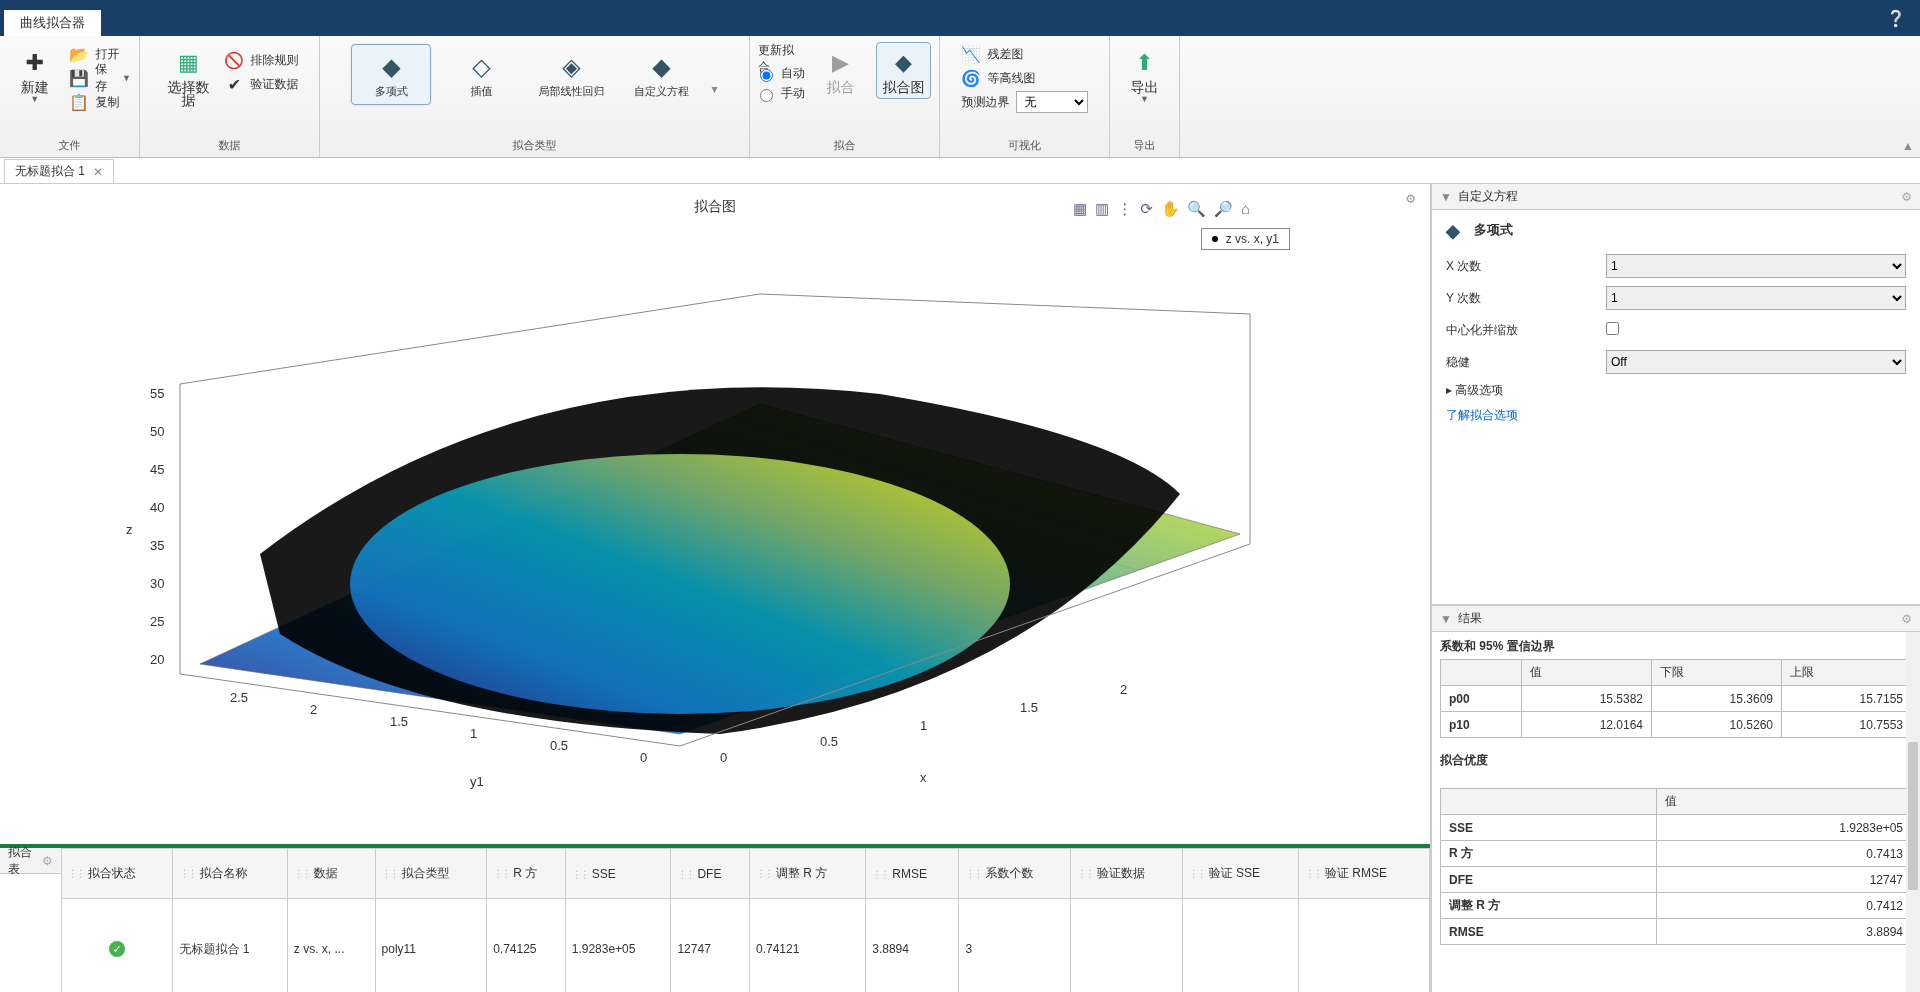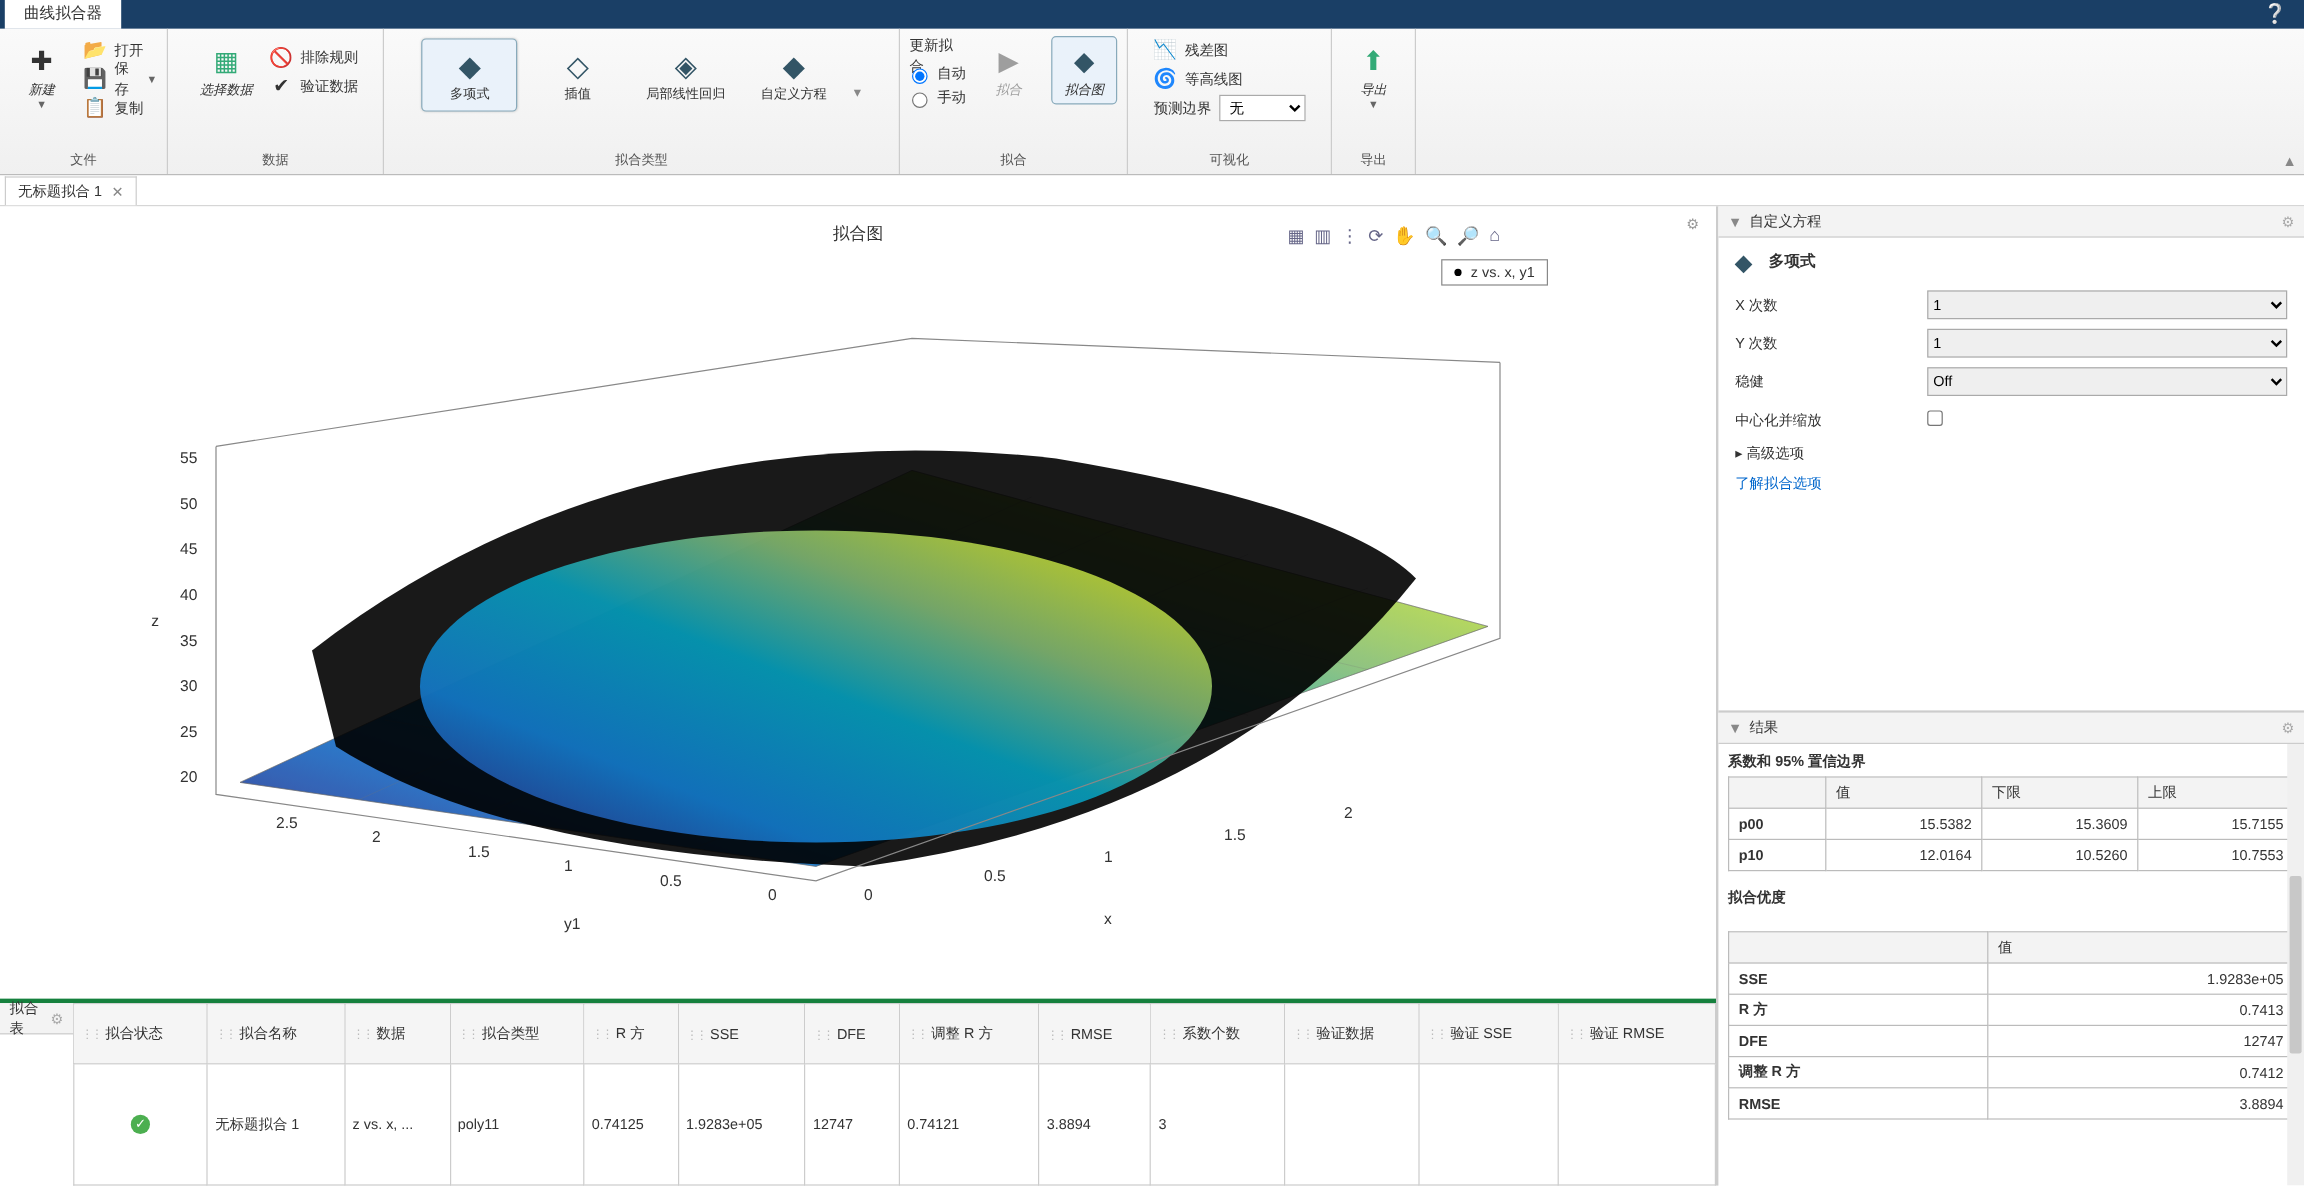--- a/index.html
+++ b/index.html
@@ -1,31 +1,31 @@
 <!DOCTYPE html>
 <html><head>
 <meta charset="utf-8">
 <style>
 * { box-sizing: border-box; margin: 0; padding: 0; font-family: "Microsoft YaHei", Arial, sans-serif; }
 body { width: 1920px; height: 992px; overflow: hidden; background: #fff; font-size: 12px; color: #333; }
 
 
-.titlebar { height: 24px; background: #1a3f66; display: flex; align-items: flex-end; }
+.titlebar { height: 36px; background: #1a3f66; display: flex; align-items: flex-end; }
 .app-tab { background: #fff; height: 26px; padding: 4px 16px; font-size: 13px; color: #333; margin-left: 4px; }
 .help-icon { margin-left: auto; margin-right: 14px; color: #a0bfd8; font-size: 16px; align-self: center; }
 
 
 .ribbon { height: 122px; background: linear-gradient(#fafafa,#f0f0f0); border-bottom: 1px solid #bbb; display: flex; position: relative; }
 .ribbon-group { border-right: 1px solid #ccc; padding: 6px 8px 4px; display: flex; flex-direction: column; align-items: center; }
 .ribbon-group-body { flex: 1; display: flex; align-items: flex-start; gap: 8px; }
 .ribbon-label { font-size: 11px; color: #555; text-align: center; margin-top: 2px; }
 .big-btn { display: flex; flex-direction: column; align-items: center; width: 56px; padding: 4px 2px; border: 1px solid transparent; cursor: pointer; text-align: center; }
 .big-btn.selected { background: #eaf2fa; border: 1px solid #8ab; border-radius: 4px; }
 .big-btn .icon { width: 32px; height: 32px; display: flex; align-items: center; justify-content: center; font-size: 22px; }
-.big-btn .lbl { font-size: 11px; margin-top: 2px; line-height: 13px; font-style: italic; }
+.big-btn .lbl { font-size: 14px; margin-top: 2px; line-height: 13px; }
 .small-row { display: flex; align-items: center; gap: 6px; padding: 2px 0; cursor: pointer; height: 24px; }
 .small-row .ic { width: 20px; height: 20px; display: flex; align-items: center; justify-content: center; font-size: 16px; }
 .small-row .tx { font-size: 12px; }
 .stack { display: flex; flex-direction: column; gap: 0; }
 .radio-row { display: flex; align-items: flex-end; gap: 6px; font-size: 12px; height: 20px; }
 input[type=radio] { margin: 0 2px; }
 .fit-type-row { display: flex; gap: 10px; align-items: flex-start; padding: 2px 4px; }
 .fit-type-btn { display: flex; flex-direction: column; align-items: center; width: 80px; padding: 6px 4px; border: 1px solid transparent; cursor: pointer; border-radius: 4px; }
 .fit-type-btn.selected { background: #eaf2fa; border: 1px solid #8ab; box-shadow: 0 0 2px rgba(0,0,0,0.15); }
 .fit-type-btn .fi { width: 32px; height: 32px; font-size: 24px; color: #356; display: flex; align-items: center; justify-content: center; }
@@ -384,26 +384,26 @@
       </div>
       <div class="opt-row">
         <span class="opt-label">X 次数</span>
         <select><option>1</option></select>
       </div>
       <div class="opt-row">
         <span class="opt-label">Y 次数</span>
         <select><option>1</option></select>
       </div>
       <div class="opt-row">
+        <span class="opt-label">中心化并缩放</span>
+        <div style="width:300px"><input type="checkbox" style=""></div>
+      </div>
+      <div class="opt-row">
         <span class="opt-label">稳健</span>
         <select><option>Off</option></select>
-      </div>
-      <div class="opt-row">
-        <span class="opt-label">中心化并缩放</span>
-        <div style="width:300px"><input type="checkbox" style=""></div>
       </div>
       <div class="adv-row">
         <span>▸ </span><span>高级选项</span>
       </div>
       <a class="link">了解拟合选项</a>
     </div>
 
     <div class="results-panel">
       <div class="right-panel-hdr">
         <span class="arrow">▼</span>

